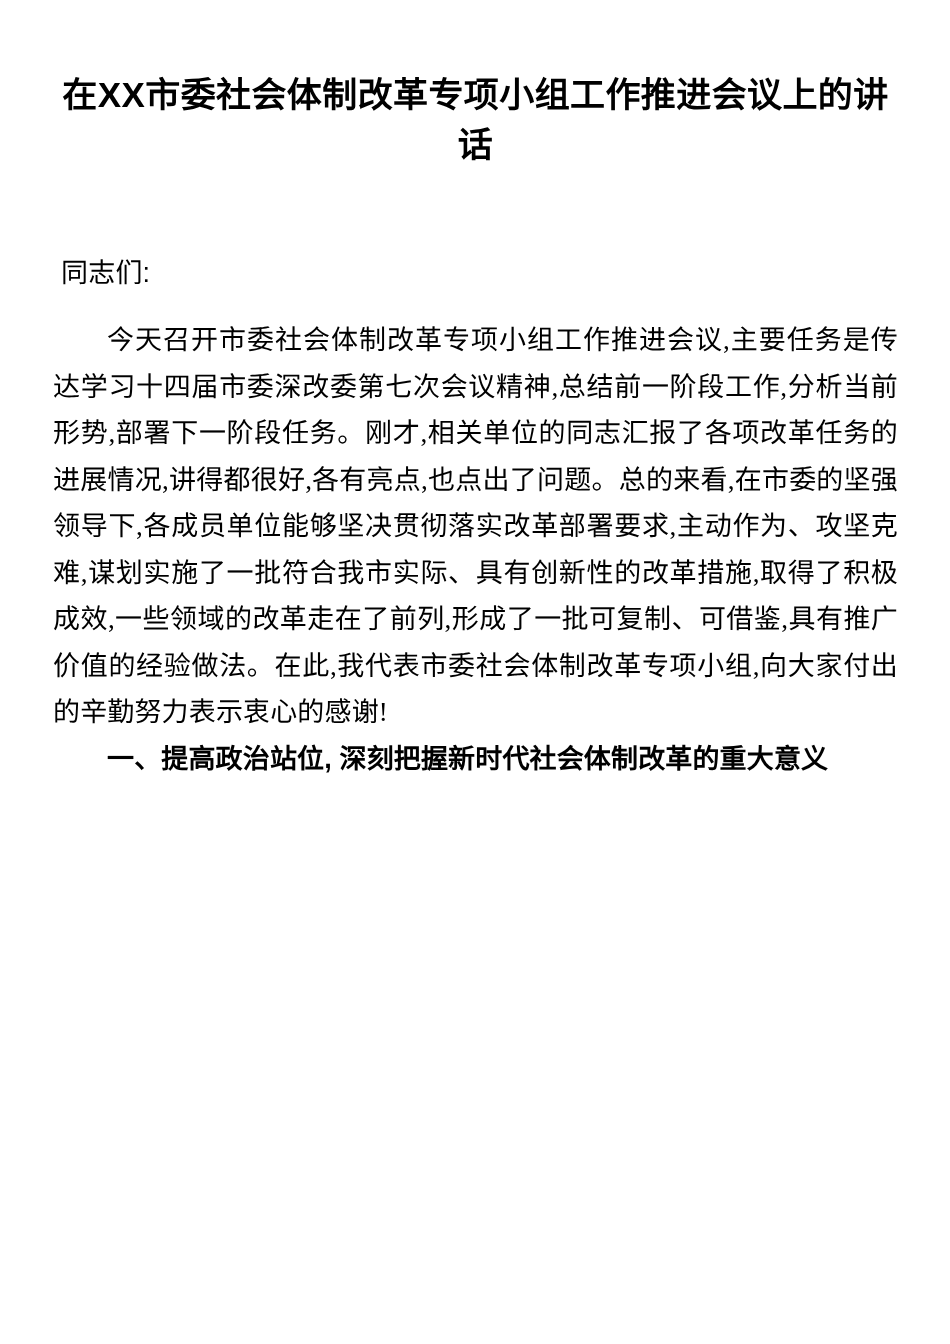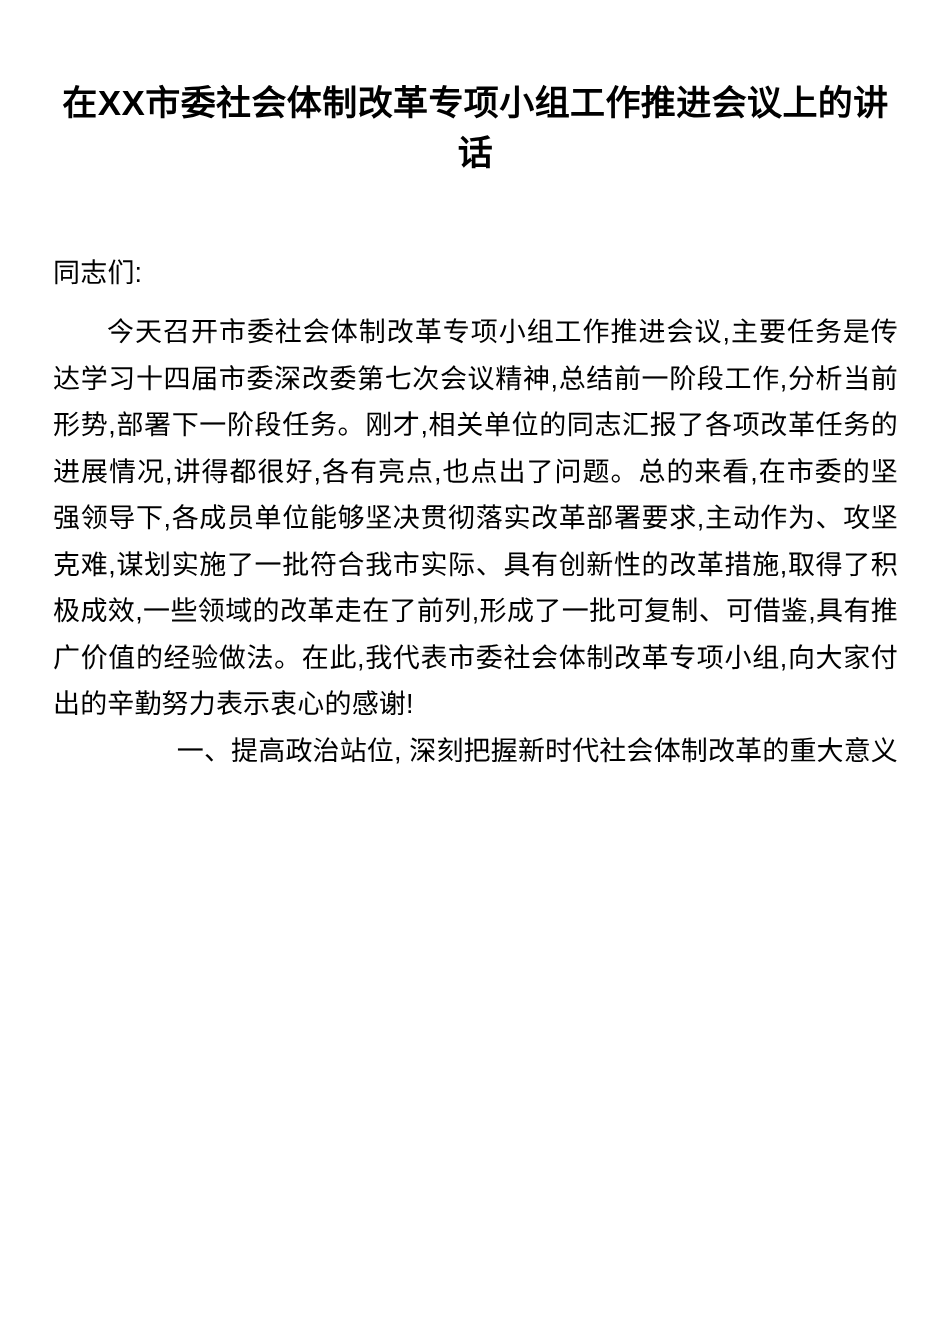--- a/index.html
+++ b/index.html
@@ -22,37 +22,37 @@
     width: 950px;
     height: 1344px;
     box-sizing: border-box;
     padding: 0;
     background: #ffffff;
   }
 
   .content {
     position: absolute;
     left: 53px;
-    top: 16px;
+    top: 8px;
     width: 845px;
   }
 
   .doc-title {
     margin: 0;
     padding: 62px 0 0 0;
     font-size: 35px;
     line-height: 50px;
     font-weight: bold;
     text-align: center;
     letter-spacing: 0.4px;
     word-break: break-all;
   }
 
   .salutation {
-    margin: 0;
+    margin: 8px;
     padding: 72px 0 0 0;
     font-size: 27px;
     line-height: 46px;
     text-align: left;
     letter-spacing: 0.2px;
   }
 
   .para {
     margin: 0;
     padding: 0;
@@ -60,35 +60,36 @@
     line-height: 46.5px;
     text-align: justify;
     text-justify: inter-ideograph;
     text-indent: 2em;
     letter-spacing: 0.15px;
     word-break: break-all;
   }
 
   .para.first-body {
     padding-top: 13px;
+    font-family: Liberation Serif, serif;
   }
 
   .para + .para {
     padding-top: 0px;
   }
 
   .section-heading {
     margin: 0;
     padding: 0;
     font-size: 27px;
     line-height: 46.5px;
     text-indent: 2em;
-    font-weight: normal;
+    font-weight: bold;
     letter-spacing: 0.15px;
-    text-align: right;
+    text-align: left;
     word-break: break-all;
   }
 </style>
 </head>
 <body>
 
 <div class="page">
   <div class="content">
 
     <h1 class="doc-title">在XX市委社会体制改革专项小组工作推进会议上的讲话</h1>

